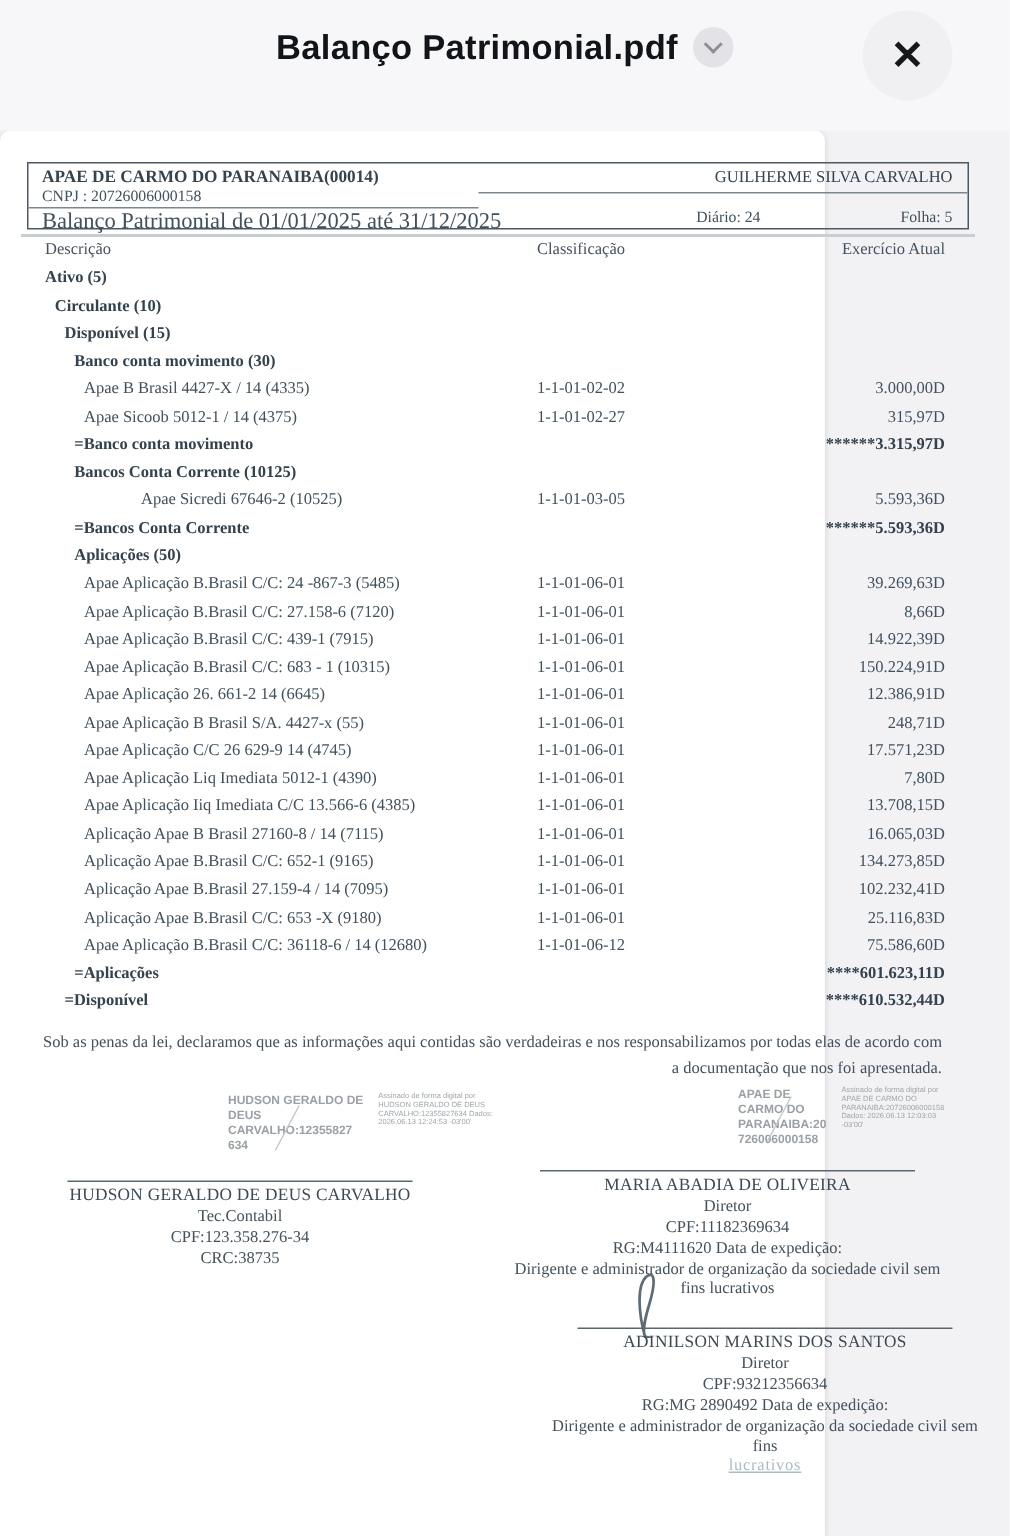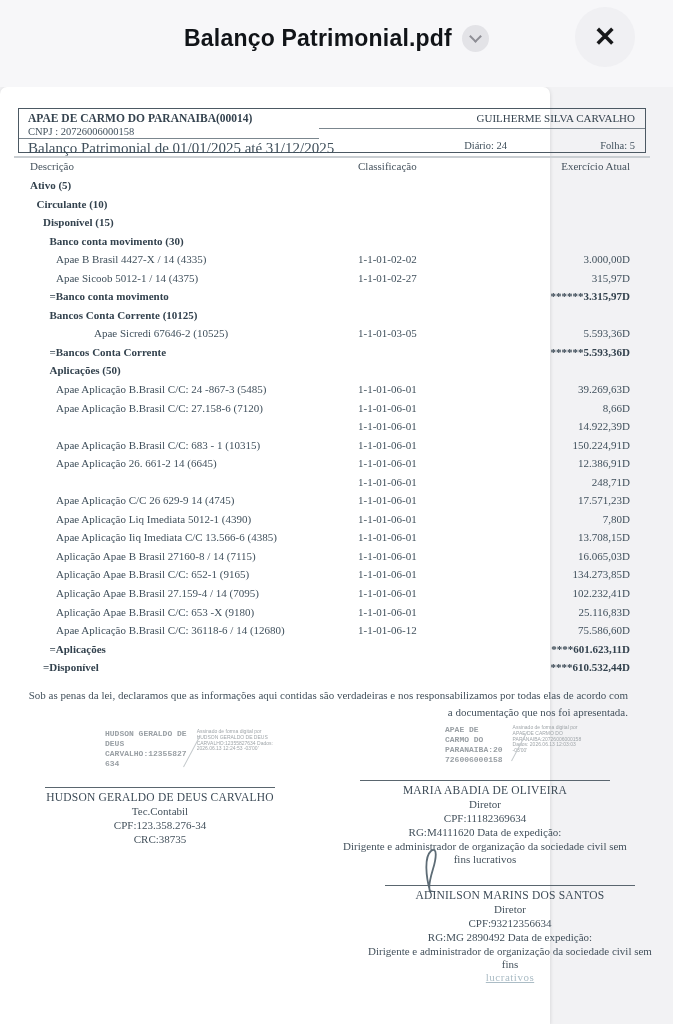--- a/index.html
+++ b/index.html
@@ -4,21 +4,21 @@
 <style>
   * { box-sizing: border-box; }
   html,body { margin:0; padding:0; }
   body {
     width:673px; height:1024px; position:relative; overflow:hidden;
     background:#f2f2f4;
     font-family:"Liberation Sans", sans-serif;
   }
   
   .topbar { position:absolute; left:0; top:0; width:673px; height:87px; background:#f7f7f9; z-index:5; }
-  .title-wrap { position:absolute; left:0; right:0; top:18px; height:40px; display:flex; align-items:center; justify-content:center; gap:10px; }
+  .title-wrap { position:absolute; left:0; right:0; top:18px; height:40px; display:flex; justify-content:center; gap:10px; }
   .doc-title { font-size:23px; font-weight:bold; color:#111418; letter-spacing:.2px; }
   .chev-btn { width:27px; height:27px; border-radius:50%; background:#e3e3e7; display:flex; align-items:center; justify-content:center; cursor:pointer; }
   .chev-glyph { width:9px; height:9px; border-right:2.4px solid #8e8e95; border-bottom:2.4px solid #8e8e95; transform:rotate(45deg); margin-top:-4px; }
   .close-btn { position:absolute; right:38px; top:7px; width:60px; height:60px; border-radius:50%; background:#f0f0f3; display:flex; align-items:center; justify-content:center; cursor:pointer; }
   .close-glyph { font-size:27px; color:#17181a; line-height:1; font-weight:bold; }
   
   .doc-page {
     position:absolute; left:0; top:87px; width:550px; height:937px;
     background:#ffffff; border-radius:7px 7px 0 0;
     box-shadow:0 1px 4px rgba(0,0,0,.14);
@@ -44,21 +44,21 @@
   .rows { position:absolute; left:0; top:89px; width:655px; }
   .trow { position:relative; height:18.55px; font-size:11px; line-height:18.55px; white-space:nowrap; }
   .trow .desc { position:absolute; left:0; }
   .trow .cls { position:absolute; left:358px; }
   .trow .val { position:absolute; right:25px; }
   .trow.bold { font-weight:bold; color:#33424e; }
   
   .declaration { position:absolute; left:28px; top:600px; width:600px; text-align:right; font-size:11px; line-height:17px; color:#43515c; }
   
   .stamp { position:absolute; display:flex; gap:10px; }
-  .stamp-big { font-family:Liberation Mono, monospace; font-size:8px; font-weight:bold; line-height:10px; color:#9aa0a5; white-space:pre-line; }
+  .stamp-big { font-family:Liberation Sans, sans-serif; font-size:8px; font-weight:bold; line-height:10px; color:#9aa0a5; white-space:pre-line;margin-left:47px; }
   .stamp-small { font-family:"Liberation Sans", sans-serif; font-size:5px; line-height:5.8px; color:#a0a6aa; width:78px; }
   .stamp-slash { position:absolute; width:1px; height:34px; background:#c4c9cc; transform:rotate(28deg); }
   .sig-block { position:absolute; text-align:center; font-size:11px; line-height:13px; color:#43515c; }
   .sig-rule { border-top:1.2px solid #5a666f; margin-bottom:3px; }
   .sig-name { font-size:11.5px; color:#3c4a56; letter-spacing:.2px; }
   .sig-line { margin-top:1px; }
   .faded-word { color:#8fa6b2; text-decoration:underline; opacity:.75; letter-spacing:.5px; }
   .squiggle { position:absolute; }
 </style>
 </head>
@@ -142,34 +142,36 @@
         <span class="desc" style="left: 56px;">Apae Aplicação  B.Brasil C/C: 24 -867-3 (5485)</span>
         <span class="cls">1-1-01-06-01</span>
         <span class="val">39.269,63D</span>
       </div>
       <div class="trow">
         <span class="desc" style="left: 56px;">Apae Aplicação  B.Brasil C/C: 27.158-6 (7120)</span>
         <span class="cls">1-1-01-06-01</span>
         <span class="val">8,66D</span>
       </div>
       <div class="trow">
+        <span class="desc" style="left: 56px;">Apae Aplicação  B.Brasil C/C: 439-1 (7915)</span>
         <span class="cls">1-1-01-06-01</span>
         <span class="val">14.922,39D</span>
       </div>
       <div class="trow">
         <span class="desc" style="left: 56px;">Apae Aplicação  B.Brasil C/C: 683 - 1 (10315)</span>
         <span class="cls">1-1-01-06-01</span>
         <span class="val">150.224,91D</span>
       </div>
       <div class="trow">
         <span class="desc" style="left: 56px;">Apae Aplicação 26. 661-2 14 (6645)</span>
         <span class="cls">1-1-01-06-01</span>
         <span class="val">12.386,91D</span>
       </div>
       <div class="trow">
+        <span class="desc" style="left: 56px;">Apae Aplicação B Brasil S/A. 4427-x (55)</span>
         <span class="cls">1-1-01-06-01</span>
         <span class="val">248,71D</span>
       </div>
       <div class="trow">
         <span class="desc" style="left: 56px;">Apae Aplicação C/C 26 629-9 14  (4745)</span>
         <span class="cls">1-1-01-06-01</span>
         <span class="val">17.571,23D</span>
       </div>
       <div class="trow">
         <span class="desc" style="left: 56px;">Apae Aplicação Liq Imediata 5012-1 (4390)</span>

